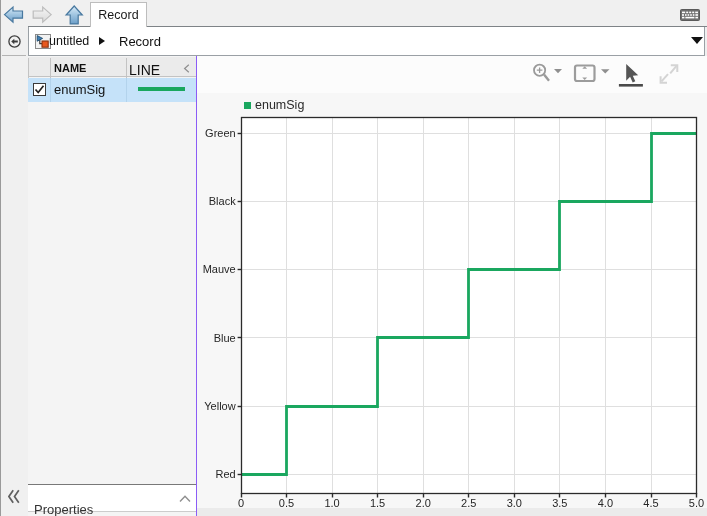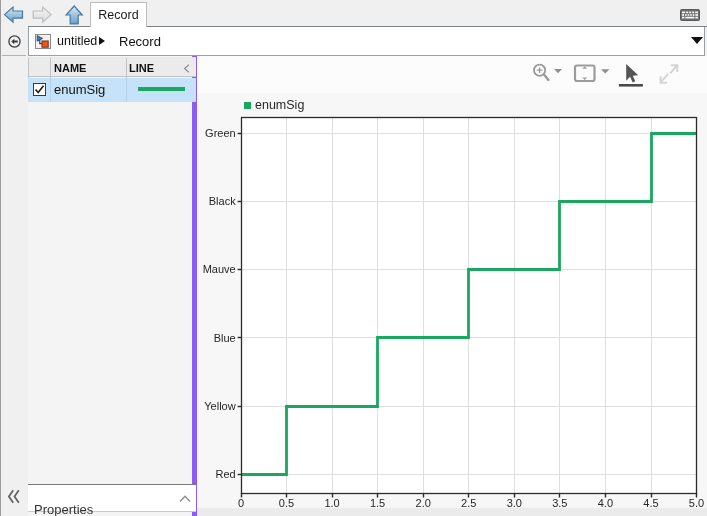--- a/index.html
+++ b/index.html
@@ -7,36 +7,36 @@
 body{font-family:"Liberation Sans",sans-serif;background:#f0f0f0;position:relative;font-size:12px;color:#1a1a1a}
 .abs{position:absolute}
 
 
 #tabbar{left:0;top:0;width:707px;height:27px;background:#f0f0f0}
 #tab{left:90px;top:2px;width:57px;height:25px;background:#fff;border:1px solid #bdbdbd;border-bottom:none;text-align:center;line-height:24px;font-size:12.5px;color:#1a1a1a;z-index:5}
 #crumbtopborder{left:28px;top:26px;width:679px;height:1px;background:#7e8387;z-index:4}
 
 
 #crumbrow{left:28px;top:27px;width:677px;height:29px;background:#fff;border-left:1px solid #9aa0a5;border-bottom:1px solid #9aa0a5;border-right:1px solid #9aa0a5;z-index:3}
-#crumbtext{left:28px;top:7px;font-size:12.5px;color:#111}
+#crumbtext{left:20px;top:7px;font-size:12.5px;color:#111}
 #crumbtext2{left:90px;top:7px;font-size:13px;color:#111}
 #crumbarr{left:70px;top:10px;width:0;height:0;border-left:6px solid #111;border-top:4.5px solid transparent;border-bottom:4.5px solid transparent}
 #dropdn{left:662px;top:10px;width:0;height:0;border-top:7px solid #111;border-left:6px solid transparent;border-right:6px solid transparent}
 
 
 #leftstrip{left:0;top:27px;width:28px;height:489px;background:#f0f0f0}
 #stripline{left:2px;top:28px;width:24px;height:1px;background:#b4b4b4}
 
 
 
-#tablepanel{left:28px;top:56px;width:169px;height:460px;background:#f4f4f4;border-right:5px solid #8b5cf6}
+#tablepanel{left:28px;top:56px;width:169px;height:460px;background:#f4f4f4;border-right:1px solid #8b5cf6}
 #thead{left:0;top:1px;width:168px;height:20px;background:#ebebeb;border-bottom:1px solid #c3c3c3}
 .hline{position:absolute;top:1px;width:1px;height:20px;background:#c3c3c3}
 #hname{left:26px;top:5px;font-weight:bold;font-size:11px;color:#111}
-#hline{left:101px;top:5px;font-weight:bold;font-size:11px;color:#111}
+#hline{left:101px;top:5px;font-weight:normal;font-size:14px;color:#111}
 
 #trow{left:0;top:22px;width:168px;height:24px;background:#c5e2f9}
 #cbx{left:5px;top:5px;width:13px;height:13px;background:#fff;border:1.6px solid #3a3a3a;position:absolute}
 #cbx svg{position:absolute;left:0;top:0}
 #rowname{left:26px;top:4px;font-size:13px;color:#111;position:absolute}
 #rowline{left:110px;top:9px;width:47px;height:3.5px;background:#1aa75f;position:absolute}
 #propbar{left:28px;top:484px;width:168px;height:28px;background:#fff;border-top:1px solid #787878;border-bottom:1px solid #cccccc}
 #proptext{left:6px;top:17px;font-size:13px;color:#333;position:absolute}
 
 

